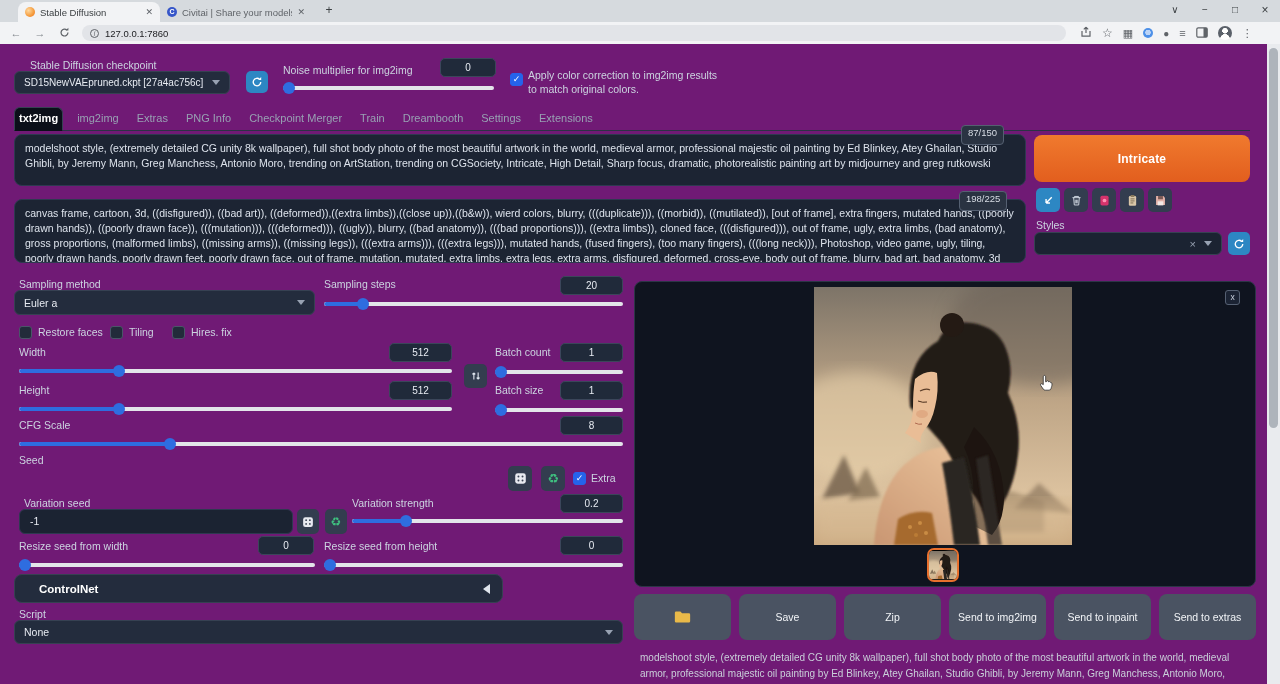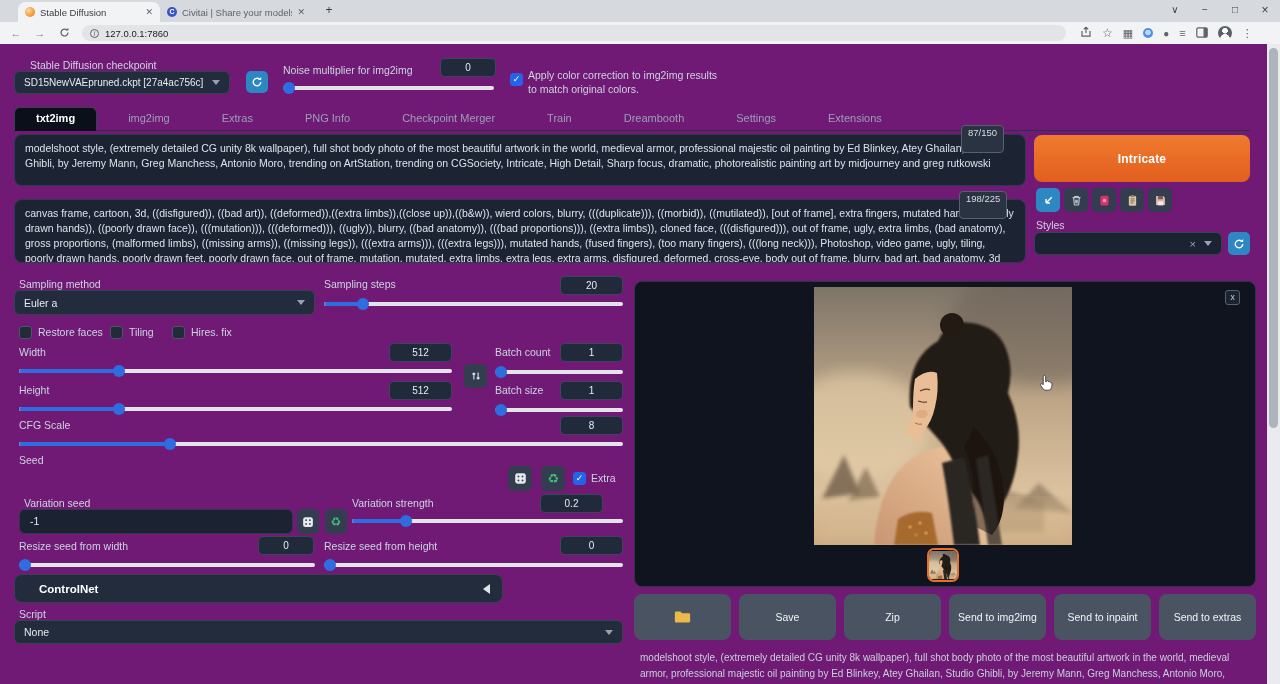--- a/index.html
+++ b/index.html
@@ -37,24 +37,24 @@
   .dd .txt{flex:1;white-space:nowrap;overflow:hidden}
   .caret{width:0;height:0;border-left:4px solid transparent;border-right:4px solid transparent;border-top:5px solid #97a1b2;flex:none}
   .slider{position:absolute;height:12px}
   .slider .track{position:absolute;top:4px;left:0;right:0;height:4px;background:#e3e5ea;border-radius:2px;overflow:hidden}
   .slider .fill{height:100%;background:#2e6de0;border-radius:2px}
   .slider .knob{position:absolute;top:0;width:12px;height:12px;border-radius:50%;background:#2e6de0}
   .cb{position:absolute;width:13px;height:13px;border-radius:3px;background:#222b3a;border:1px solid #4a5568;font-size:9px;line-height:11px;text-align:center;color:#fff}
   .cb.checked{background:#2563eb;border-color:#2563eb}
   .smbtn{position:absolute;width:24px;height:24px;border-radius:5px;background:#333d4f;display:flex;align-items:center;justify-content:center}
   .bluebtn{background:#2d87c3}
-  .badge{position:absolute;height:28px;background:#2a3342;border:1px solid #556072;border-radius:4px;color:#d7dce4;font-size:9.5px;line-height:14px;padding:0 6px;z-index:3}
+  .badge{position:absolute;height:20px;background:#2a3342;border:1px solid #556072;border-radius:4px;color:#d7dce4;font-size:9.5px;line-height:14px;padding:0 6px;z-index:3}
   .promptbox{position:absolute;background:#1c2433;border:1px solid #2e3950;border-radius:8px;padding:6px 10px;font-size:10.5px;line-height:1.42;color:#dde3ec;overflow:hidden}
   .navtabs{position:absolute;left:14px;top:64px;width:1236px;height:23px;border-bottom:1px solid #2a3344;display:flex;gap:10px;align-items:flex-end}
-  .navtab{font-size:11px;color:#98a1b3;padding:4px 21px 6px;white-space:nowrap}
+  .navtab{font-size:11px;color:#98a1b3;padding:4px 4px 6px;white-space:nowrap}
   .navtab.active{color:#fff;font-weight:700;border:1px solid #364152;border-bottom:1px solid #0b0f19;border-radius:6px 6px 0 0;margin-bottom:-1px;background:#0b0f19}
   .generate{position:absolute;left:1034px;top:91px;width:216px;height:47px;border-radius:8px;background:linear-gradient(180deg,#f07a2e,#e25e1e);color:#fff;font-size:12px;font-weight:700;display:flex;align-items:center;justify-content:center;letter-spacing:.2px}
   .accordion{position:absolute;background:#232c3d;border:1px solid #364152;border-radius:8px;display:flex;align-items:center;padding:0 12px;color:#fff}
   .tri-left{width:0;height:0;border-top:5px solid transparent;border-bottom:5px solid transparent;border-right:7px solid #dfe4ec;margin-left:auto}
   .gallery{position:absolute;left:634px;top:237px;width:622px;height:306px;background:#0f141f;border:1px solid #2c3546;border-radius:8px}
   .main-art{position:absolute;left:179px;top:5px;width:258px;height:258px}
   .gclose{position:absolute;left:590px;top:8px;width:15px;height:15px;background:#1b2333;border:1px solid #556072;border-radius:3px;color:#cbd3df;font-size:8.5px;line-height:13px;text-align:center}
   .thumbwrap{position:absolute;left:292px;top:266px;width:32px;height:34px;border:2px solid #e8702d;border-radius:7px;overflow:hidden;background:#000}
   .thumb-art{width:100%;height:100%}
   .btnrow{position:absolute;left:634px;top:550px;width:622px;height:46px;display:grid;grid-template-columns:repeat(6,1fr);gap:8px}
@@ -348,21 +348,21 @@
         <circle cx="5.5" cy="5.5" r="1.2" fill="#3a4354"></circle>
         <circle cx="10.5" cy="5.5" r="1.2" fill="#3a4354"></circle>
         <circle cx="5.5" cy="10.5" r="1.2" fill="#3a4354"></circle>
         <circle cx="10.5" cy="10.5" r="1.2" fill="#3a4354"></circle>
       </svg>
   </div>
   <div class="smbtn" style="left:325px;top:465px;width:22px;height:25px;color:#3fbf7f;font-size:12px">
       <span>♻</span>
     </div>
   <div class="lbl" style="left:352px;top:453px">Variation strength</div>
-  <div class="valbox" style="left:540px;top:450px;width:63px">0.2</div>
+  <div class="valbox" style="left:560px;top:450px;width:63px">0.2</div>
   <div class="slider" style="left:352px;top:471px;width:271px">
     <div class="track">
         <div class="fill" style="width:20%"></div>
       </div>
       <div class="knob" style="left:calc(20% - 6px)"></div>
   </div>
 
   <div class="lbl" style="left:19px;top:496px">Resize seed from width</div>
   <div class="valbox" style="left:258px;top:492px;width:56px">0</div>
   <div class="slider" style="left:19px;top:515px;width:296px">

